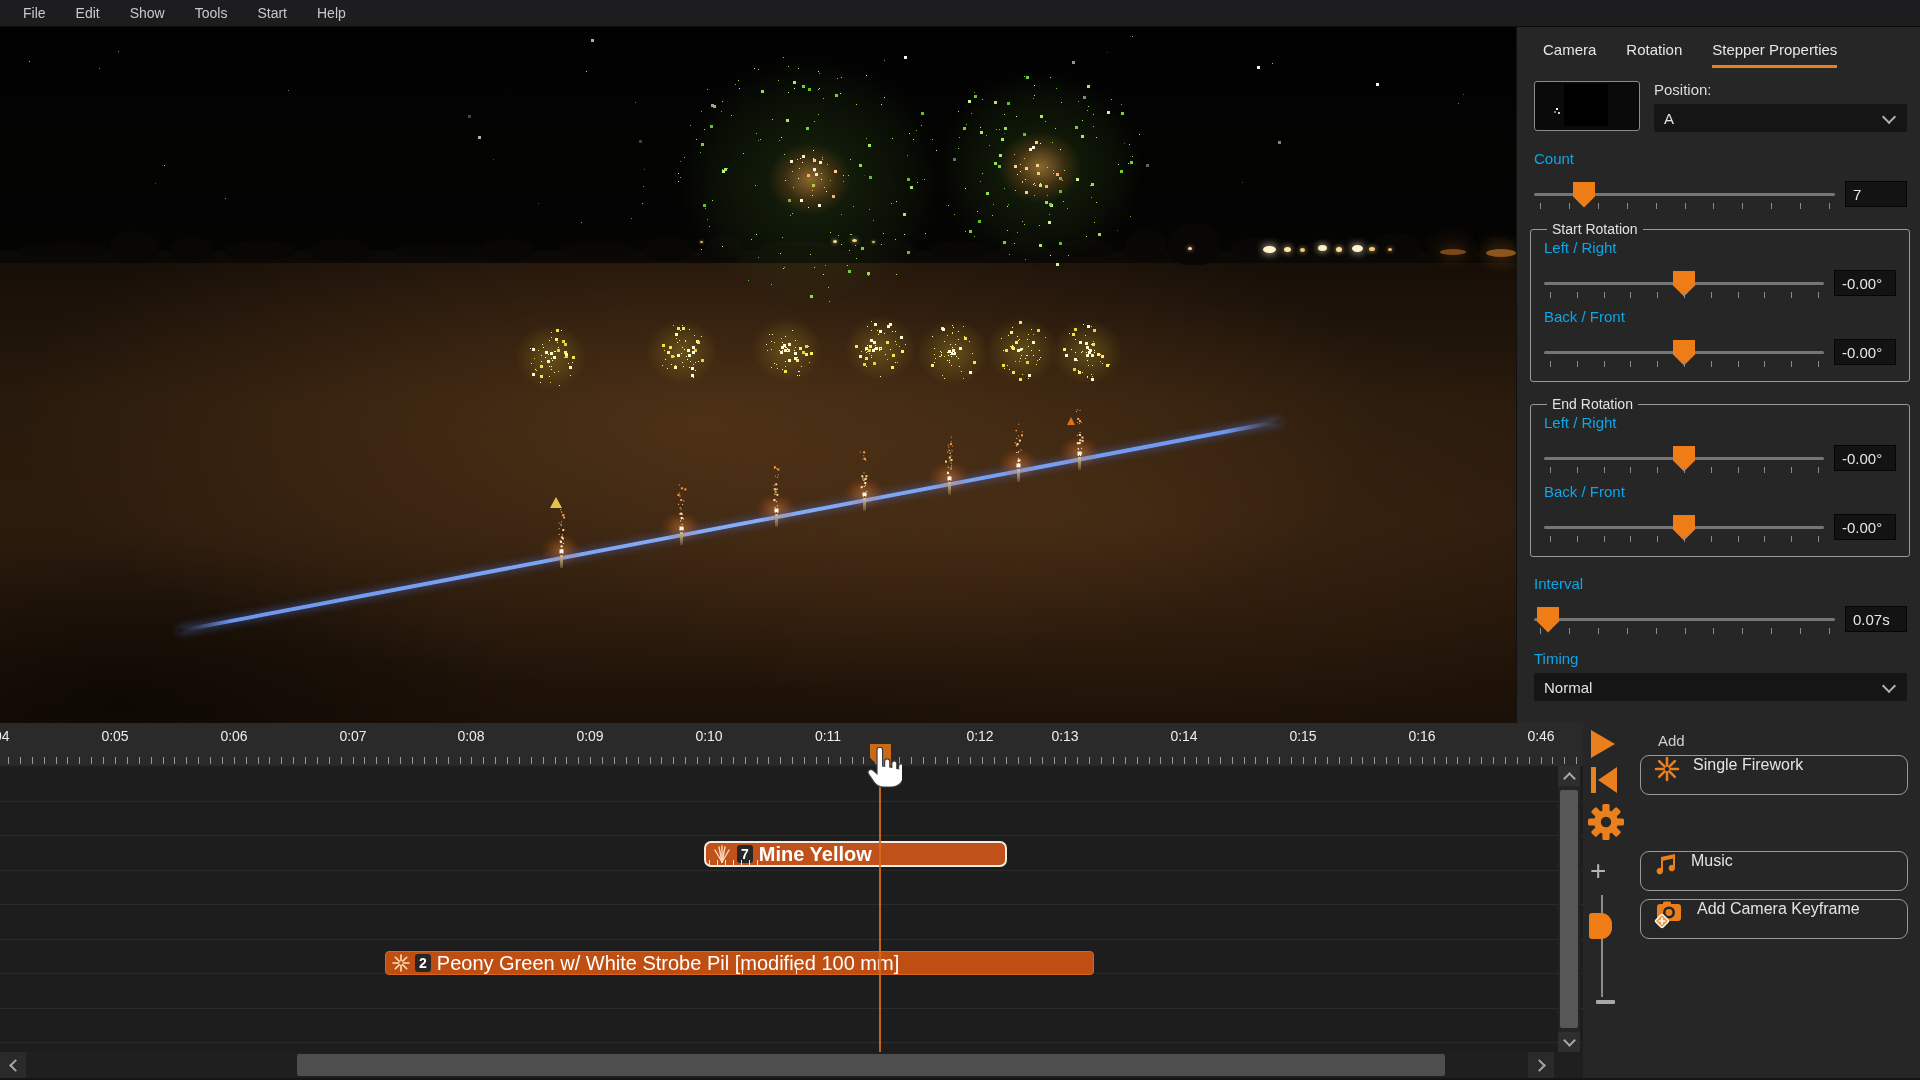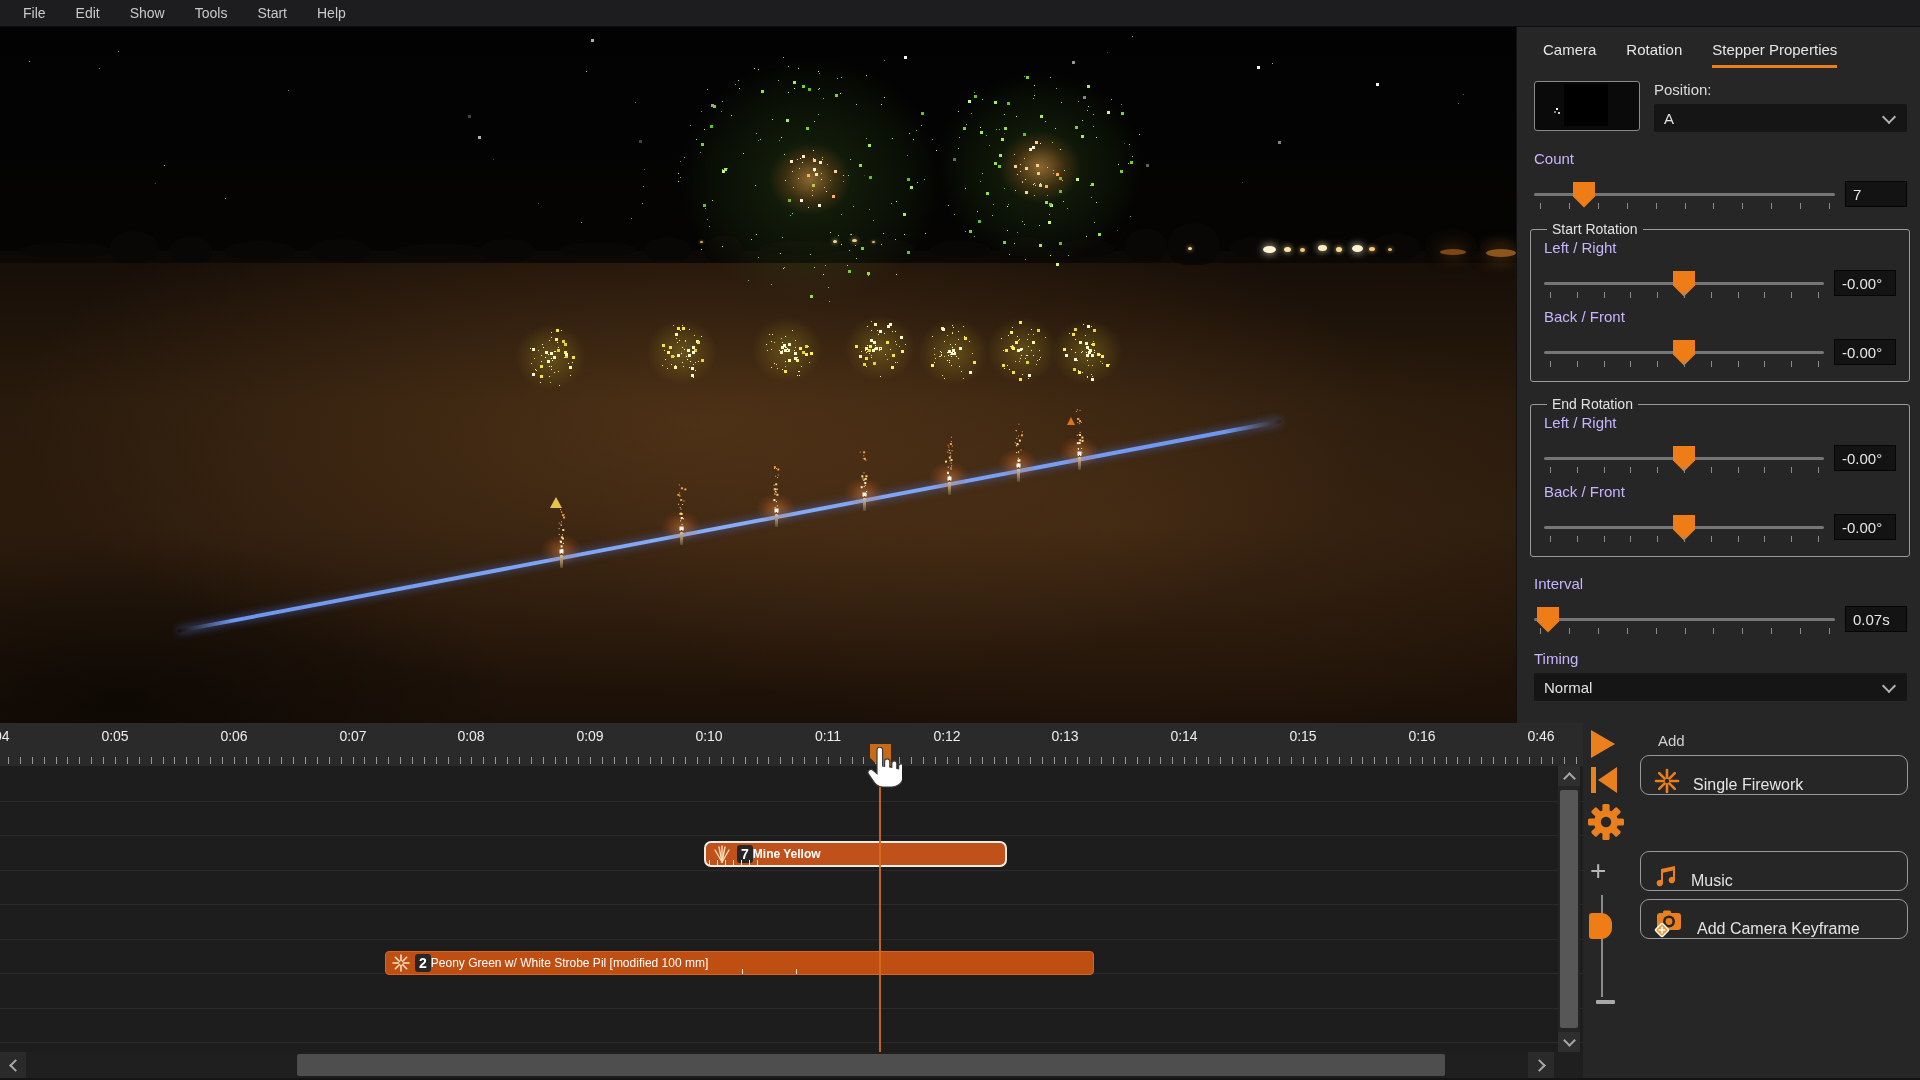--- a/index.html
+++ b/index.html
@@ -42,21 +42,21 @@
   .thumbbox{width:104px;height:48px;border:1px solid #8a8a8a;border-radius:3px;background:#0a0a0a;position:relative;flex:none}
   .thumbbox .inner{position:absolute;left:29px;top:2px;width:44px;height:42px;background:#000}
   .thumbbox .spark{position:absolute;left:21px;top:26px;width:2px;height:2px;background:#fff;
                    box-shadow:2px 4px 0 0 rgba(255,255,255,.8),-2px 3px 0 0 rgba(255,255,255,.5)}
   .poswrap{margin-left:14px;flex:1}
   .flabel{font-size:15px;color:#dcdcdc}
   .dd{margin-top:6px;height:28px;background:#151515;border-radius:2px;display:flex;align-items:center;
       padding:0 10px;color:#e2e2e2;position:relative}
   .chev{position:absolute;right:13px;top:8px;width:8px;height:8px;border-right:2px solid #b0b0b0;
         border-bottom:2px solid #b0b0b0;transform:rotate(45deg)}
-  .ilabel{margin:18px 0 0 17px;font-size:15px;color:#c4b5fd}
+  .ilabel{margin:18px 0 0 17px;font-size:15px;color:#0ea5e9}
   .srow{position:relative;margin:14px 13px 6px 17px;height:26px;display:flex;align-items:center}
   .strack{position:relative;flex:1;height:3px;background:#767676;border-radius:2px;margin-right:10px}
   .sthumb{position:absolute;top:-11px;width:22px;height:26px;background:#ee7d18;
           clip-path:polygon(0 0,100% 0,100% 58%,50% 100%,0 58%)}
   .stick2{position:absolute;top:10px;width:1px;height:6px;background:#8a8a8a}
   .sval{width:62px;height:26px;background:#131313;color:#e6e6e6;font-size:15px;line-height:26px;
         padding-left:7px;box-sizing:border-box;border:1px solid #060606;flex:none}
   fieldset.grp{margin:14px 10px 0 13px;border:1px solid #9a9a9a;border-radius:3px;padding:0 4px 4px 4px}
   fieldset.grp legend{margin-left:12px;padding:0 5px;font-size:14px;color:#e2e2e2}
   .grp .ilabel{margin:2px 0 0 9px}
@@ -70,21 +70,21 @@
   .rlabel{position:absolute;top:5px;width:44px;text-align:center;font-size:14px;color:#ededed}
   .rtick{position:absolute;bottom:2px;width:1px;height:7px;background:#989898}
   #tracks{position:absolute;left:0;top:43px;width:1583px;height:286px;overflow:hidden;background:#1d1d1d}
   .rowline{position:absolute;left:0;width:100%;height:1px;background:#2a2a2a}
   .titem{position:absolute;box-sizing:border-box;background:#bf4e13;border:1px solid #d8651c;
          border-radius:4px;display:flex;align-items:center;color:#fff;z-index:4}
   .titem.sel{border:2px solid #f2ece2;border-radius:7px;background:#c1511a}
   .ticon{margin-left:6px;display:flex;flex:none}
   .tcount{background:#262626;border-radius:3px;margin-left:5px;padding:0 4px;font-weight:bold;
           font-size:14px;height:18px;line-height:18px;flex:none}
-  .tlabel{font-size:12px;white-space:nowrap}
+  .tlabel{margin-left:6px;font-size:20px;white-space:nowrap}
   .tlabel.b{font-weight:bold}
   .subtick{position:absolute;bottom:0;width:1px;height:5px;background:#efe6d6}
   #pflag{position:absolute;width:21px;height:22px;background:#c96a16;z-index:12;
          clip-path:polygon(0 0,100% 0,100% 100%,40% 100%,0 62%)}
   #pline{position:absolute;top:43px;height:286px;width:2px;background:rgba(213,107,27,.9);z-index:8}
   #cursor{position:absolute;z-index:40}
 
   
   #vscroll{position:absolute;left:1558px;top:43px;width:22px;height:286px;background:#242424}
   .sbtn{position:absolute;left:0;width:22px;height:20px;background:#2e2e2e;display:flex;
@@ -92,21 +92,21 @@
   .sbchev{width:7px;height:7px;border-right:2px solid #a8a8a8;border-bottom:2px solid #a8a8a8}
   #vthumb{position:absolute;left:2px;top:24px;width:18px;height:238px;background:#575757;border-radius:2px}
   #hscroll{position:absolute;left:0;top:329px;width:1583px;height:26px;background:#1f1f1f}
   #hthumb{position:absolute;left:297px;top:2px;width:1148px;height:22px;background:#4e4e4e;border-radius:2px}
   .hbtn{position:absolute;top:0;width:26px;height:26px;background:#2a2a2a;display:flex;align-items:center;justify-content:center}
 
   
   #addpanel{position:absolute;left:1583px;top:723px;width:337px;height:357px;background:#262626}
   #add-title{position:absolute;left:75px;top:9px;font-size:15px;color:#cfcfcf}
   .addbtn{position:absolute;left:57px;width:268px;height:40px;border:1px solid #989898;border-radius:9px;
-          display:flex;align-items:flex-end;background:transparent;color:#e4e4e4;font-size:16px;box-sizing:border-box}
+          display:flex;align-items:flex-start;background:transparent;color:#e4e4e4;font-size:16px;box-sizing:border-box}
   .addbtn svg{margin:0 13px 0 13px;flex:none}
   .ticonbtn{position:absolute}
   #vzoom-track{position:absolute;left:18px;top:172px;width:2px;height:102px;background:#8a8a8a}
   #vzoom-thumb{position:absolute;left:6px;top:190px;width:23px;height:26px;background:#ee7d18;border-radius:3px 11px 11px 3px}
   #zoom-minus{position:absolute;left:13px;top:277px;width:19px;height:4px;background:#a8a8a8;border-radius:1px}
   #zoom-plus{position:absolute;left:7px;top:132px;font-size:28px;color:#b5b5b5;font-weight:400}
   #bottomstrip{position:absolute;left:0;top:1078px;width:1920px;height:2px;background:#141414}
 </style>
 </head>
 <body>
@@ -369,21 +369,21 @@
 <div id="timeline">
   <div id="ruler">
       <div class="rlabel" style="left: -26px;">0:04</div>
       <div class="rlabel" style="left: 93px;">0:05</div>
       <div class="rlabel" style="left: 212px;">0:06</div>
       <div class="rlabel" style="left: 331px;">0:07</div>
       <div class="rlabel" style="left: 449px;">0:08</div>
       <div class="rlabel" style="left: 568px;">0:09</div>
       <div class="rlabel" style="left: 687px;">0:10</div>
       <div class="rlabel" style="left: 806px;">0:11</div>
-      <div class="rlabel" style="left: 925px;">0:12</div>
+      <div class="rlabel" style="left: 958px;">0:12</div>
       <div class="rlabel" style="left: 1043px;">0:13</div>
       <div class="rlabel" style="left: 1162px;">0:14</div>
       <div class="rlabel" style="left: 1281px;">0:15</div>
       <div class="rlabel" style="left: 1400px;">0:16</div>
       <div class="rlabel" style="left: 1519px;">0:46</div>
       <div class="rtick" style="left: 8px;"></div>
       <div class="rtick" style="left: 20px;"></div>
       <div class="rtick" style="left: 32px;"></div>
       <div class="rtick" style="left: 44px;"></div>
       <div class="rtick" style="left: 56px;"></div>

